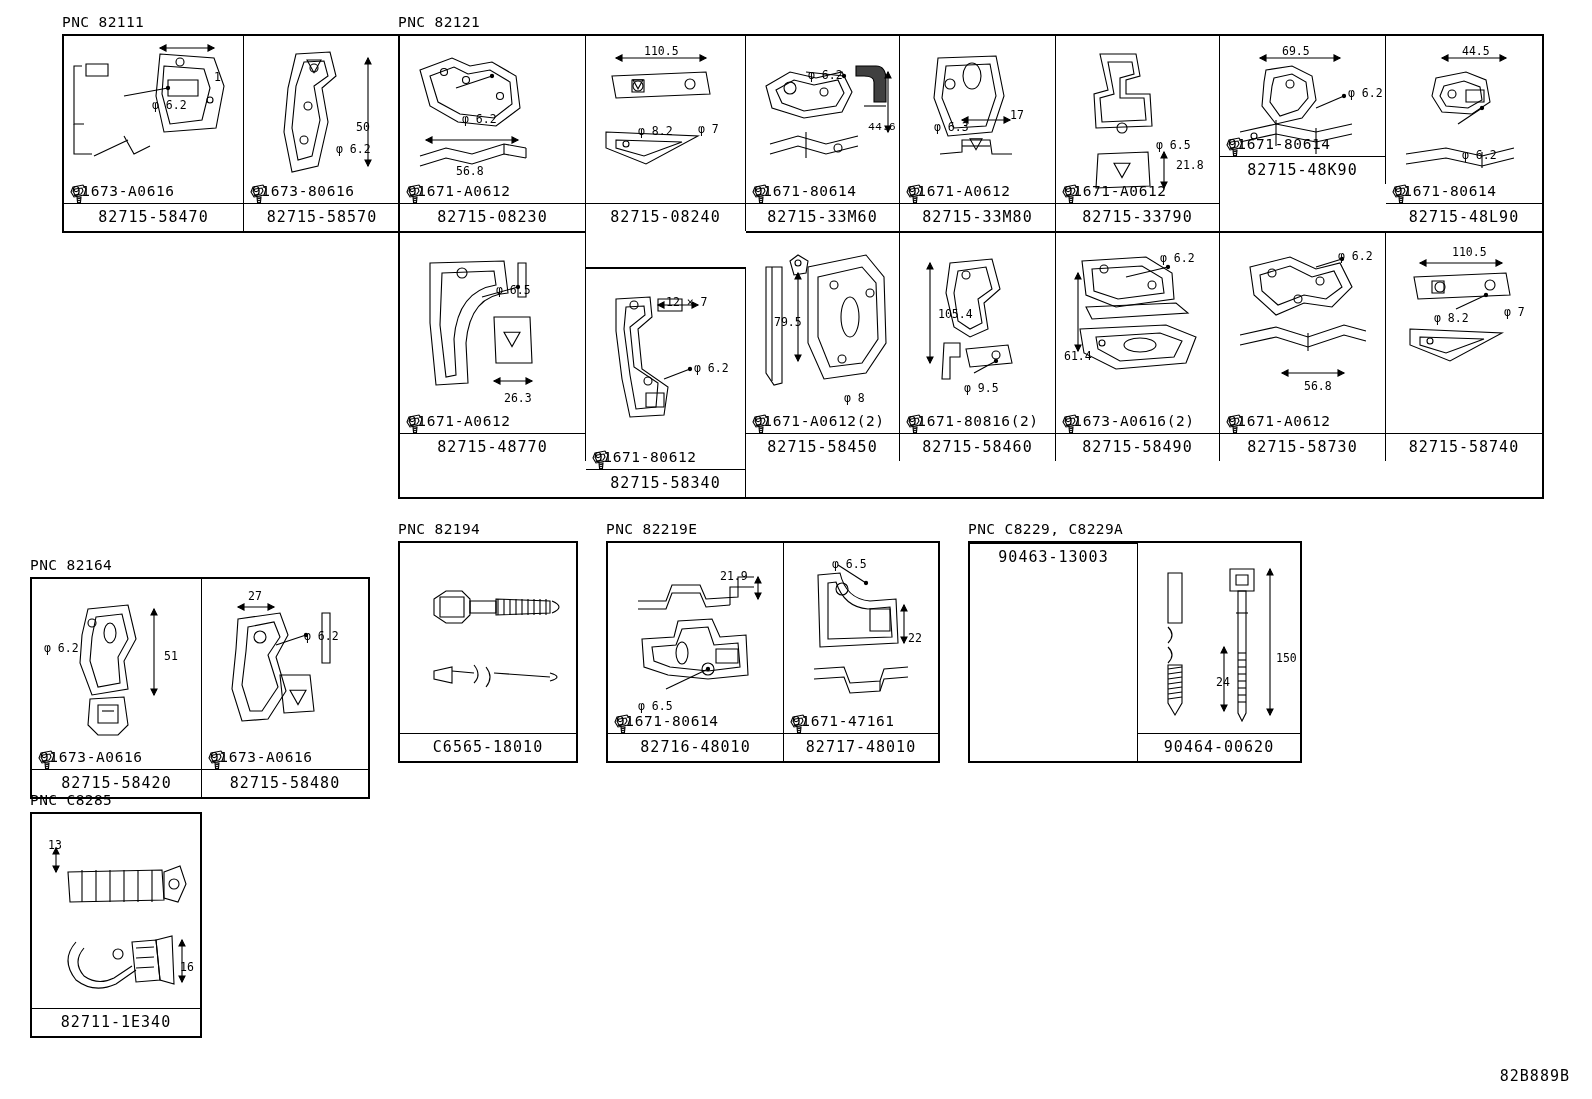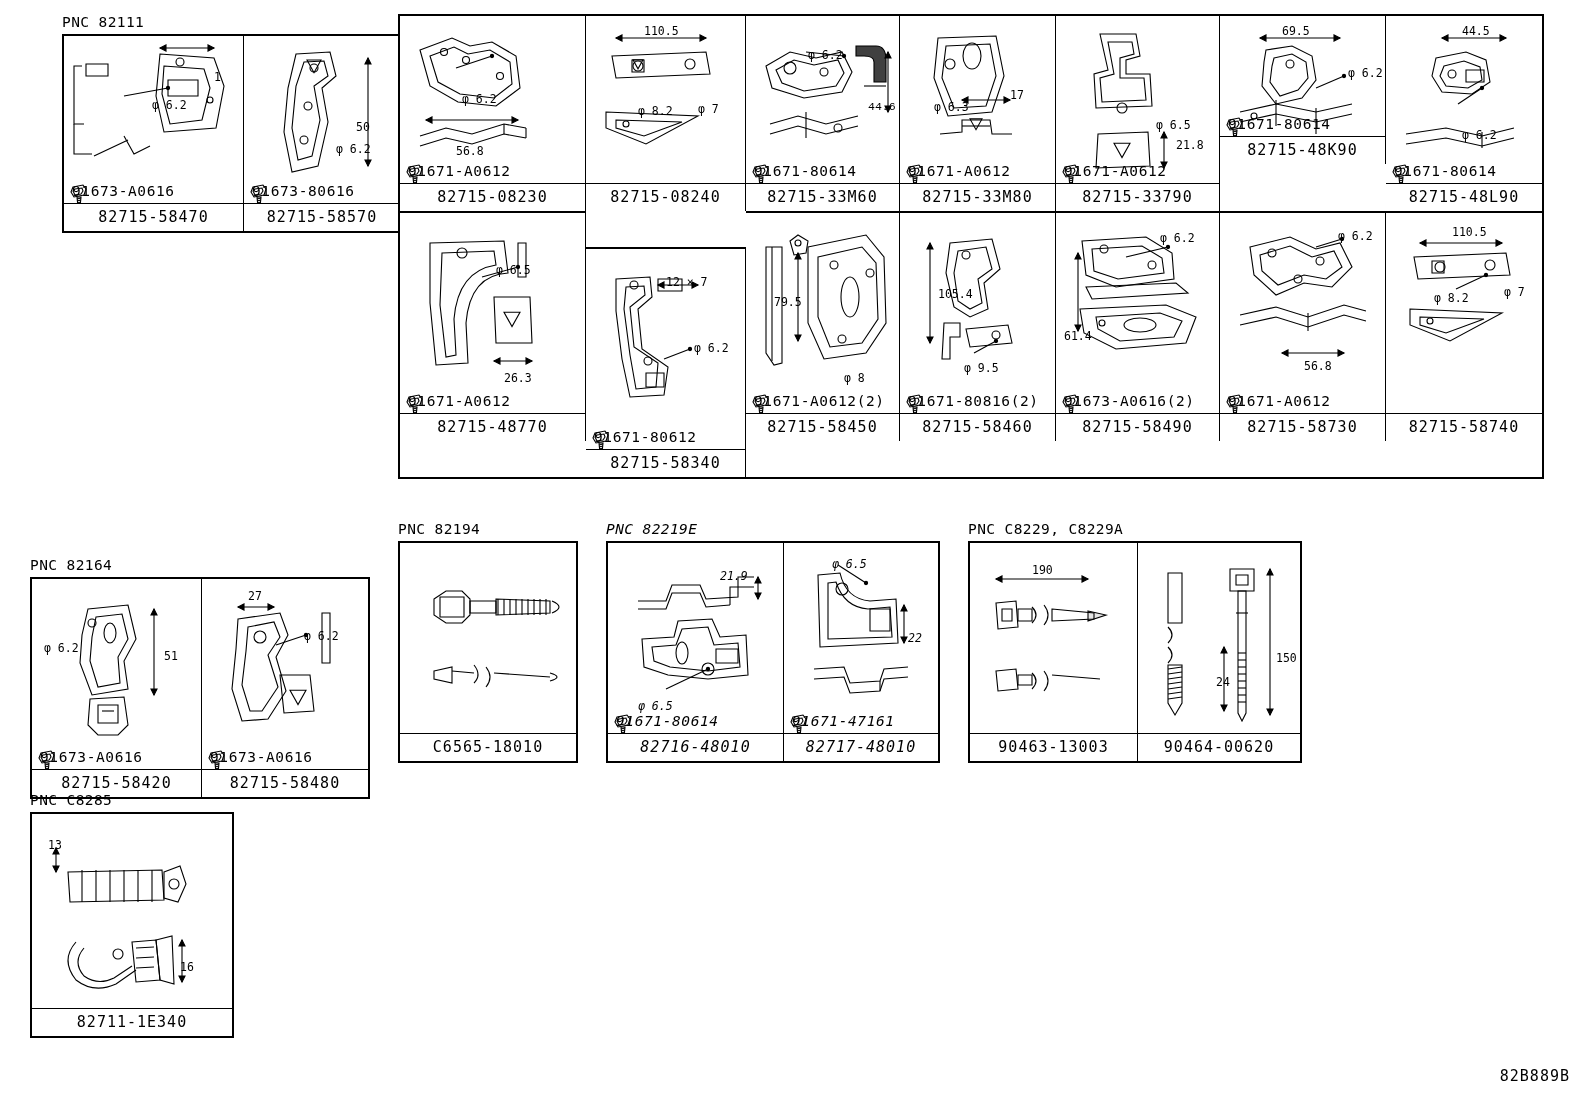--- a/index.html
+++ b/index.html
@@ -161,20 +161,21 @@
                 </span>
                 <span class="boltno">91673-80616</span>
               </div>
             </div>
             <div class="partno">82715-58570</div>
           </div>
         </div>
       </div>
     </div>
     <div class="group" style="left: 398px; top: 14px;">
+      <div class="group-label">PNC 82121</div>
       <div class="grid" style="flex-direction: column;">
         <div class="row">
           <div class="cell" style="width: 186px; height: 195px;">
             <div class="art">
               <svg width="186" height="167" viewBox="0 0 186 167" stroke="#000" fill="none" stroke-width="1.1">
                 <path d="M20 34 L52 22 L70 30 L92 26 L116 40 L120 72 L96 90 L58 86 L30 70Z"></path>
                 <path d="M30 40 L54 31 L68 38 L90 34 L110 46 L112 68 L94 82 L60 78 L38 66Z"></path>
                 <circle cx="44" cy="36" r="3.5"></circle>
                 <circle cx="66" cy="44" r="3.5"></circle>
                 <circle cx="100" cy="60" r="3.5"></circle>
@@ -740,21 +741,21 @@
                 <path d="M86 124 Q94 134 86 144"></path>
                 <path d="M94 130 L150 134"></path>
                 <path d="M150 130 Q164 134 150 138"></path>
               </svg>
             </div>
             <div class="partno">C6565-18010</div>
           </div>
         </div>
       </div>
     </div>
-    <div class="group" style="left: 606px; top: 521px; font-style: italic;">
+    <div class="group" style="left: 606px; top: 521px;">
       <div class="group-label">PNC 82219E</div>
       <div class="grid" style="flex-direction: column;">
         <div class="row">
           <div class="cell" style="width: 176px; height: 218px;">
             <div class="art">
               <svg width="176" height="190" viewBox="0 0 176 190" stroke="#000" fill="none" stroke-width="1.1">
                 <path d="M30 58 L58 58 L64 42 L92 42 L98 56 L130 54 L130 34 L146 34"></path>
                 <path d="M30 66 L58 66 L64 50 L92 50 L98 64 L122 62"></path>
                 <path d="M122 62 L122 44 L146 44"></path>
                 <path d="M34 96 L66 94 L70 78 L104 76 L112 94 L138 92 L140 132 L100 136 L60 132 L36 124Z"></path>
@@ -823,40 +824,20 @@
             <div class="partno">82717-48010</div>
           </div>
         </div>
       </div>
     </div>
     <div class="group" style="left: 968px; top: 521px;">
       <div class="group-label">PNC C8229, C8229A</div>
       <div class="grid" style="flex-direction: column;">
         <div class="row">
           <div class="cell" style="width: 168px; height: 218px;">
-            <div class="art">
-              <svg width="168" height="190" viewBox="0 0 168 190" stroke="#000" fill="none" stroke-width="1.1">
-                <path d="M26 36H118"></path>
-                <path d="M26 36l6 -3v6z" fill="#000"></path>
-                <path d="M118 36l-6 -3v6z" fill="#000"></path>
-                <path d="M26 60 L46 58 L48 84 L28 86Z"></path>
-                <path d="M32 66h10v12h-10z"></path>
-                <path d="M48 66 L62 66 L62 78 L48 78Z"></path>
-                <path d="M62 64 Q70 72 62 80"></path>
-                <path d="M74 62 Q82 72 74 82"></path>
-                <path d="M82 66 L124 70 L124 76 L82 78Z"></path>
-                <path d="M118 68 L136 72 L118 78Z" fill="#000" fill-opacity="0.1"></path>
-                <path d="M26 128 L46 126 L48 146 L28 148Z"></path>
-                <path d="M48 132 L62 132 L62 142 L48 142Z"></path>
-                <path d="M62 130 Q70 138 62 146"></path>
-                <path d="M74 128 Q82 138 74 148"></path>
-                <path d="M82 132 L130 136"></path>
-              </svg>
-              <div class="dimtxt" style="left: 62px; top: 20px;">190</div>
-            </div>
             <div class="partno">90463-13003</div>
           </div>
           <div class="cell" style="width: 162px; height: 218px;">
             <div class="art">
               <svg width="162" height="190" viewBox="0 0 162 190" stroke="#000" fill="none" stroke-width="1.1">
                 <path d="M30 30 L44 30 L44 80 L30 80Z"></path>
                 <path d="M30 84 Q38 92 30 100"></path>
                 <path d="M30 104 Q38 112 30 120"></path>
                 <path d="M30 122 L44 122 L44 160 L37 172 L30 160Z"></path>
                 <path d="M30 126 L44 124"></path>
@@ -890,21 +871,21 @@
             </div>
             <div class="partno">90464-00620</div>
           </div>
         </div>
       </div>
     </div>
     <div class="group" style="left: 30px; top: 792px;">
       <div class="group-label">PNC C8285</div>
       <div class="grid" style="flex-direction: column;">
         <div class="row">
-          <div class="cell" style="width: 200px; height: 222px;">
+          <div class="cell" style="width: 168px; height: 222px;">
             <div class="art">
               <svg width="168" height="194" viewBox="0 0 168 194" stroke="#000" fill="none" stroke-width="1.1">
                 <path d="M36 58 L130 56 L132 86 L38 88Z"></path>
                 <path d="M50 56 L50 88"></path>
                 <path d="M64 56 L64 88"></path>
                 <path d="M78 56 L78 88"></path>
                 <path d="M92 56 L92 88"></path>
                 <path d="M106 56 L106 88"></path>
                 <path d="M120 56 L120 88"></path>
                 <path d="M132 58 L148 52 L154 70 L146 88 L132 84Z"></path>

